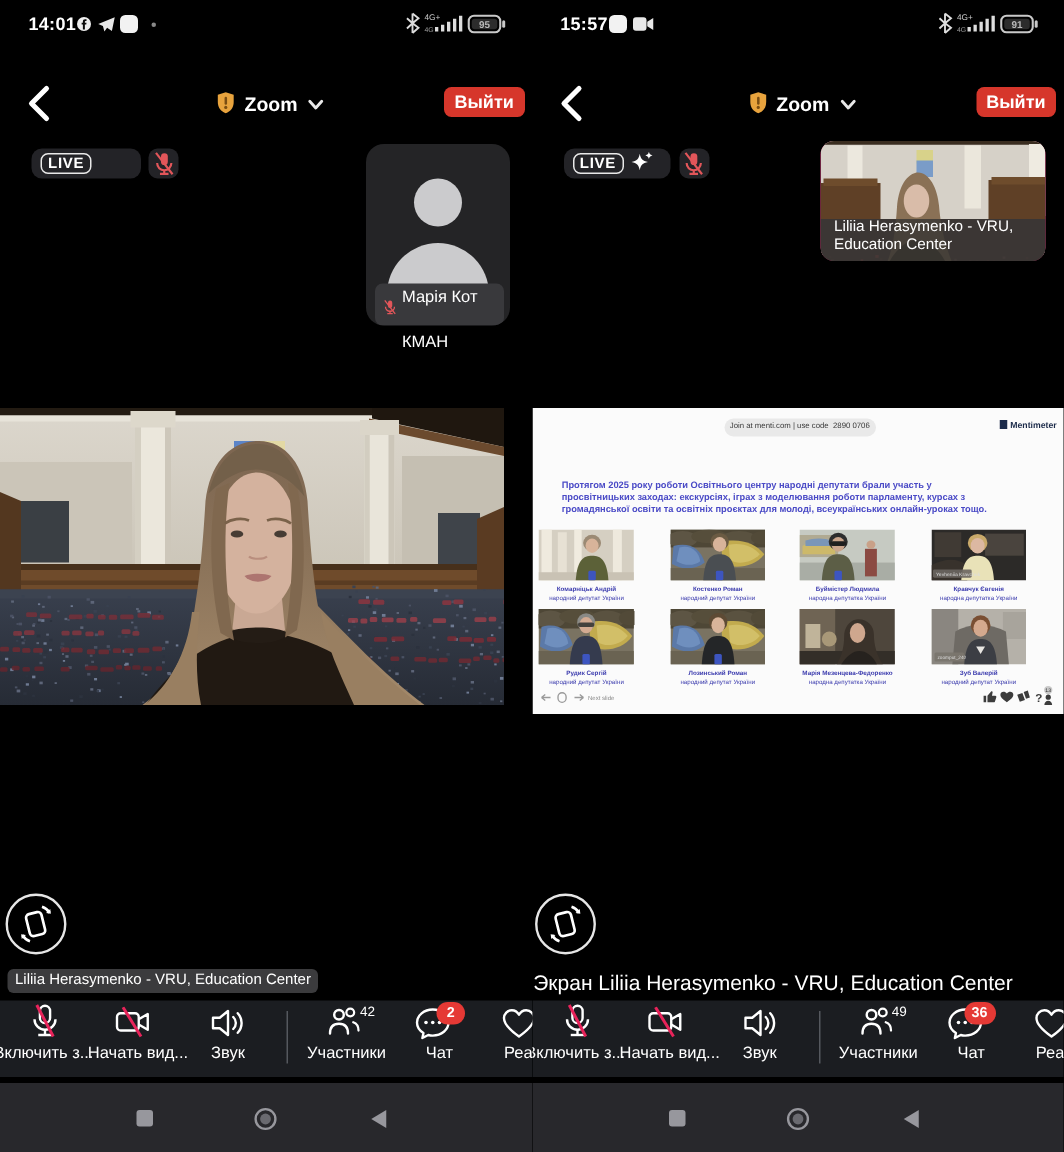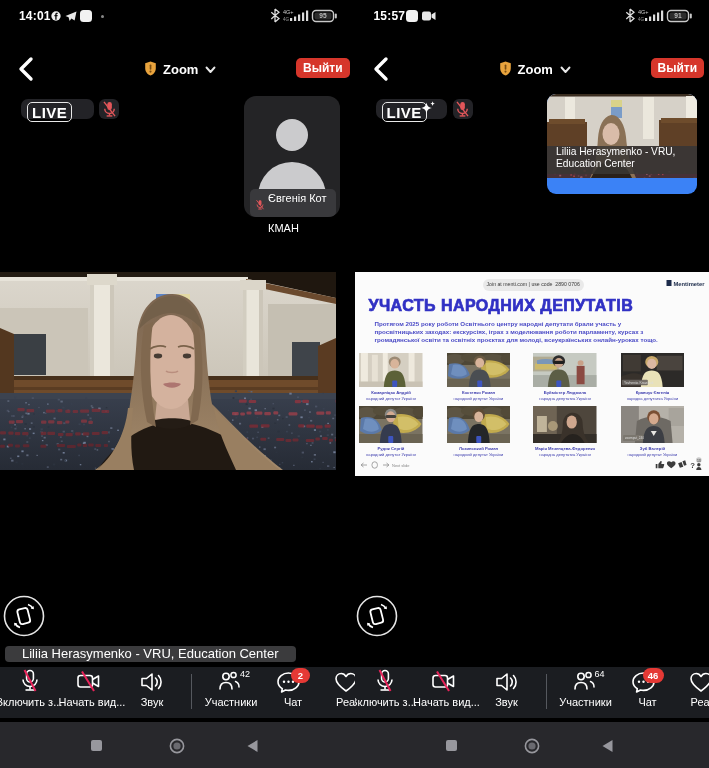--- a/index.html
+++ b/index.html
@@ -1,18 +1,18 @@
 <!DOCTYPE html>
 <html><head><meta charset="utf-8"><style>
 html,body{margin:0;padding:0}
 body{width:709px;height:768px;background:#000;font-family:"Liberation Sans",sans-serif;position:relative;overflow:hidden}
 .abs{position:absolute}
 .half{width:354.5px;height:768px;overflow:hidden}
 .time{left:19px;top:9px;font-size:12px;font-weight:bold;color:#fff;letter-spacing:0.2px}
-.livebox{border:1.5px solid #e9e9e9;border-radius:5px;color:#fff;font-size:15px;font-weight:bold;padding:0.5px 4px;letter-spacing:0.5px}
+.livebox{border:1.5px solid #e9e9e9;border-radius:5px;color:#fff;font-size:10px;font-weight:bold;padding:0.5px 4px;letter-spacing:0.5px}
 .tlbl{font-size:11px;color:#fff;text-align:center;white-space:nowrap}
 .badge{background:#e53935;color:#fff;border-radius:8px;height:15px;line-height:15px;text-align:center;font-size:9.5px;font-weight:bold;padding:0 2px}
 .nm{width:88px;text-align:center;font-size:4.1px;line-height:6.2px;color:#3c3cae}
 .nm b{font-size:4.2px}
 </style></head><body>
 <div class="abs half" style="left:0;top:0">
     <div class="abs time">14:01</div>
     <svg class="abs" style="left:51px;top:10.5px" width="10" height="10" viewBox="0 0 12 12">
 <circle cx="6" cy="6" r="5.6" fill="#eee"></circle>
 <path d="M7.8 6.3 H6.7 V10.4 H5.1 V6.3 H4.1 V4.9 H5.1 V4 C5.1 2.9 5.7 2.2 6.9 2.2 H8 V3.6 H7.2 C6.8 3.6 6.7 3.8 6.7 4.2 V4.9 H8 Z" fill="#0a0a0a"></path>
@@ -64,21 +64,21 @@
 <div class="abs" style="left:14px;top:66px;width:68px;height:40px;background:#cbcbcd;border-radius:34px 34px 0 0"></div>
 <div class="abs" style="left:6px;top:93px;width:86px;height:28px;background:#39393c;border-radius:5px"></div>
 </div>
     <svg class="abs" style="left:254px;top:199px" width="12" height="12" viewBox="0 0 20 20">
 <rect x="7.7" y="2.2" width="4.8" height="8.4" rx="2.4" fill="#e2565a"></rect>
 <path d="M5 9.2 a5 5 0 0 0 10 0" stroke="#e2565a" stroke-width="1.5" fill="none"></path>
 <line x1="10" y1="14.2" x2="10" y2="16.6" stroke="#e2565a" stroke-width="1.5"></line>
 <line x1="7" y1="16.8" x2="13" y2="16.8" stroke="#e2565a" stroke-width="1.5"></line>
 <line x1="4.2" y1="2" x2="15.8" y2="17" stroke="#e2565a" stroke-width="1.5"></line>
     </svg>
-    <div class="abs" style="left:268px;top:192px;font-size:11px;color:#fff">Євгенія Кот</div>
+    <div class="abs" style="left:268px;top:192px;font-size:11px;color:#fff">Марія Кот</div>
     <div class="abs" style="left:268px;top:222px;font-size:11px;color:#fff">КМАН</div>
     <svg class="abs" style="left:0px;top:272px" width="336" height="198" viewBox="0 0 336 198">
 <defs>
 <linearGradient id="wallg" x1="0" y1="0" x2="0" y2="1">
 <stop offset="0" stop-color="#dcd7cd"></stop>
           <stop offset="1" stop-color="#cbc5b8"></stop>
         </linearGradient>
 <linearGradient id="hairg" x1="0" y1="0" x2="0" y2="1">
 <stop offset="0" stop-color="#7c6550"></stop>
           <stop offset="0.5" stop-color="#8d755b"></stop>
@@ -419,21 +419,21 @@
 <path d="M163 112 C168 110 176 110 181 112 C177 117 167 117 163 112 Z" fill="#ad7570"></path>
 </svg>
     <svg class="abs" style="left:2.5px;top:595px" width="42" height="42" viewBox="0 0 42 42">
 <circle cx="21" cy="21" r="19.5" stroke="#e6e6e6" stroke-width="1.6" fill="none"></circle>
 <rect x="15.5" y="13.5" width="10.5" height="15" rx="2.5" stroke="#fff" stroke-width="1.8" fill="none" transform="rotate(-14 21 21)"></rect>
 <path d="M25 9.5 a9 9 0 0 1 5 4" stroke="#fff" stroke-width="1.8" fill="none"></path>
 <path d="M30.5 11 l0.4 3.2 -3.2 -0.6 Z" fill="#fff"></path>
 <path d="M17 32.5 a9 9 0 0 1 -5 -4" stroke="#fff" stroke-width="1.8" fill="none"></path>
 <path d="M11.5 31 l-0.4 -3.2 3.2 0.6 Z" fill="#fff"></path>
     </svg>
-    <div class="abs" style="left:5px;top:646px;height:16px;background:#3b3b3d;border-radius:4px;font-size:13px;color:#fff;line-height:16px;padding:0 17px;white-space:nowrap">Liliia Herasymenko - VRU, Education Center</div>
+    <div class="abs" style="left:5px;top:646px;height:16px;background:#3b3b3d;border-radius:4px;font-size:10px;color:#fff;line-height:16px;padding:0 5px;white-space:nowrap">Liliia Herasymenko - VRU, Education Center</div>
     <div class="abs" style="left:0;top:667px;width:355px;height:51px;background:#1b1d21"></div>
     <svg class="abs" style="left:17px;top:669px" width="26" height="25" viewBox="0 0 26 25">
 <rect x="9.6" y="1.5" width="6.8" height="11.5" rx="3.4" stroke="#fff" stroke-width="1.6" fill="none"></rect>
 <path d="M6 10.5 a7 7 0 0 0 14 0" stroke="#fff" stroke-width="1.6" fill="none"></path>
 <line x1="13" y1="17.5" x2="13" y2="20.5" stroke="#fff" stroke-width="1.6"></line>
 <line x1="8.5" y1="21" x2="17.5" y2="21" stroke="#fff" stroke-width="1.6"></line>
       <line x1="7.5" y1="1" x2="18.5" y2="22" stroke="#e8235a" stroke-width="2"></line>
     </svg>
     <svg class="abs" style="left:75px;top:671px" width="30" height="22" viewBox="0 0 30 22">
 <rect x="3" y="4.5" width="14.5" height="11.5" rx="2.5" stroke="#fff" stroke-width="1.6" fill="none"></rect>
@@ -520,21 +520,21 @@
 <path d="M13.6 1.2 C14 2.8 14.4 3.2 16 3.6 C14.4 4 14 4.4 13.6 6 C13.2 4.4 12.8 4 11.2 3.6 C12.8 3.2 13.2 2.8 13.6 1.2 Z" fill="#fff"></path>
     </svg>
     <div class="abs" style="left:98px;top:99px;width:20px;height:20px;background:#232327;border-radius:6px"></div>
     <svg class="abs" style="left:98.5px;top:99.5px" width="19" height="19" viewBox="0 0 20 20">
 <rect x="7.7" y="2.2" width="4.8" height="8.4" rx="2.4" fill="#e2565a"></rect>
 <path d="M5 9.2 a5 5 0 0 0 10 0" stroke="#e2565a" stroke-width="1.5" fill="none"></path>
 <line x1="10" y1="14.2" x2="10" y2="16.6" stroke="#e2565a" stroke-width="1.5"></line>
 <line x1="7" y1="16.8" x2="13" y2="16.8" stroke="#e2565a" stroke-width="1.5"></line>
 <line x1="4.2" y1="2" x2="15.8" y2="17" stroke="#e2565a" stroke-width="1.5"></line>
     </svg>
-    <div class="abs" style="left:192.5px;top:93.5px;width:150px;height:100px;background:#3b82f6;border-radius:9px;overflow:hidden">
+    <div class="abs" style="left:192.5px;top:93.5px;width:150px;height:80px;background:#be185d;border-radius:9px;overflow:hidden">
       <svg class="abs" style="left:0;top:0" width="150" height="84" viewBox="0 0 150 84">
 <rect width="150" height="76" fill="#d6d1c8"></rect>
 <rect x="0" y="0" width="150" height="2.5" fill="#3a2d20"></rect>
 <rect x="18" y="3" width="10" height="42" fill="#ece8de"></rect>
 <rect x="96" y="3" width="11" height="42" fill="#ebe7dc"></rect>
 <rect x="139" y="2" width="11" height="48" fill="#efebe1"></rect>
 <rect x="64" y="6" width="11" height="9" fill="#d8d28a"></rect>
 <rect x="64" y="13" width="11" height="11" fill="#7a9cc8"></rect>
 <path d="M0 28 H40 V52 H0 Z" fill="#5f4026"></path>
 <path d="M2 25 H38 V30 H2 Z" fill="#6e4c2c"></path>
@@ -577,21 +577,20 @@
 </svg>
       <div class="abs" style="left:0;top:52px;width:150px;height:28px;background:rgba(58,55,52,0.85)"></div>
       <div class="abs" style="left:9px;top:52.5px;font-size:10.2px;line-height:12px;color:#fff;white-space:nowrap">Liliia Herasymenko - VRU,<br>Education Center</div>
     </div>
     <div class="abs" style="left:0;top:272px;width:355px;height:204px;background:#fbfbfb">
       <div class="abs" style="left:128px;top:7px;height:11.5px;background:#e9e9e9;border-radius:6px;font-size:5.2px;color:#3a3a3a;line-height:11.5px;padding:0 4px;white-space:nowrap">Join at menti.com | use code&nbsp;&nbsp;2890 0706</div>
       <svg class="abs" style="left:311px;top:7px" width="42" height="8" viewBox="0 0 42 8">
 <rect x="0.5" y="1" width="5" height="6" fill="#1c2b4a"></rect>
 <text x="7.5" y="6.5" font-size="5.8" fill="#1c2b4a" font-family="Liberation Sans" font-weight="bold">Mentimeter</text>
       </svg>
-      <div class="abs" style="left:14px;top:24.5px;font-size:16px;font-weight:bold;color:#3131c4;letter-spacing:0.45px;-webkit-text-stroke:0.7px #3131c4;white-space:nowrap">УЧАСТЬ НАРОДНИХ ДЕПУТАТІВ</div>
       <div class="abs" style="left:20px;top:47.5px;font-size:6.2px;line-height:8.3px;color:#4a4ac6;font-weight:bold;white-space:nowrap">Протягом 2025 року роботи Освітнього центру народні депутати брали участь у<br>просвітницьких заходах: екскурсіях, іграх з моделювання роботи парламенту, курсах з<br>громадянської освіти та освітніх проєктах для молоді, всеукраїнських онлайн-уроках тощо.</div>
       <svg class="abs" style="left:4.5px;top:81px" width="63.5" height="34" viewBox="0 0 64 37" preserveAspectRatio="none">
         <rect width="64" height="37" fill="#d5cfc2"></rect>
 <rect x="2" y="0" width="7" height="37" fill="#efeade"></rect>
         <rect x="13" y="2" width="6" height="35" fill="#e7e1d4"></rect>
 <rect x="24" y="0" width="5" height="37" fill="#f0ebdf"></rect>
         <rect x="50" y="0" width="6" height="37" fill="#eee9dd"></rect>
 <rect x="0" y="31" width="64" height="6" fill="#c9c2b4"></rect>
 <circle cx="36" cy="9.8" r="6.0" fill="#9b8a74"></circle>
 <ellipse cx="36" cy="11.8" rx="4.4" ry="5.192" fill="#d8b49a"></ellipse>
@@ -723,20 +722,21 @@
       </svg>
     </div>
     <svg class="abs" style="left:1px;top:595px" width="42" height="42" viewBox="0 0 42 42">
 <circle cx="21" cy="21" r="19.5" stroke="#e6e6e6" stroke-width="1.6" fill="none"></circle>
 <rect x="15.5" y="13.5" width="10.5" height="15" rx="2.5" stroke="#fff" stroke-width="1.8" fill="none" transform="rotate(-14 21 21)"></rect>
 <path d="M25 9.5 a9 9 0 0 1 5 4" stroke="#fff" stroke-width="1.8" fill="none"></path>
 <path d="M30.5 11 l0.4 3.2 -3.2 -0.6 Z" fill="#fff"></path>
 <path d="M17 32.5 a9 9 0 0 1 -5 -4" stroke="#fff" stroke-width="1.8" fill="none"></path>
 <path d="M11.5 31 l-0.4 -3.2 3.2 0.6 Z" fill="#fff"></path>
     </svg>
+    <div class="abs" style="left:1px;top:647px;font-size:14px;color:#fff;white-space:nowrap">Экран Liliia Herasymenko - VRU, Education Center</div>
     <div class="abs" style="left:0;top:667px;width:355px;height:51px;background:#1b1d21"></div>
     <svg class="abs" style="left:17px;top:669px" width="26" height="25" viewBox="0 0 26 25">
 <rect x="9.6" y="1.5" width="6.8" height="11.5" rx="3.4" stroke="#fff" stroke-width="1.6" fill="none"></rect>
 <path d="M6 10.5 a7 7 0 0 0 14 0" stroke="#fff" stroke-width="1.6" fill="none"></path>
 <line x1="13" y1="17.5" x2="13" y2="20.5" stroke="#fff" stroke-width="1.6"></line>
 <line x1="8.5" y1="21" x2="17.5" y2="21" stroke="#fff" stroke-width="1.6"></line>
       <line x1="7.5" y1="1" x2="18.5" y2="22" stroke="#e8235a" stroke-width="2"></line>
     </svg>
     <svg class="abs" style="left:75px;top:671px" width="30" height="22" viewBox="0 0 30 22">
 <rect x="3" y="4.5" width="14.5" height="11.5" rx="2.5" stroke="#fff" stroke-width="1.6" fill="none"></rect>
@@ -748,28 +748,28 @@
 <path d="M16.5 7 a5.5 5.5 0 0 1 0 8" stroke="#fff" stroke-width="1.6" fill="none" stroke-linecap="round"></path>
 <path d="M19.5 4.5 a9.5 9.5 0 0 1 0 13" stroke="#fff" stroke-width="1.6" fill="none" stroke-linecap="round"></path>
     </svg>
     <div class="abs" style="left:191px;top:674px;width:1px;height:35px;background:#55585e"></div>
     <svg class="abs" style="left:217px;top:670px" width="24" height="22" viewBox="0 0 24 22">
 <circle cx="9" cy="6.5" r="3.2" stroke="#fff" stroke-width="1.6" fill="none"></circle>
 <path d="M3 19 C3 14.5 5.5 12.5 9 12.5 C12.5 12.5 15 14.5 15 19" stroke="#fff" stroke-width="1.6" fill="none" stroke-linecap="round"></path>
 <circle cx="16.5" cy="5" r="2.6" stroke="#fff" stroke-width="1.5" fill="none"></circle>
 <path d="M18.5 11.5 C20.8 12.3 22 14.3 22 17" stroke="#fff" stroke-width="1.5" fill="none" stroke-linecap="round"></path>
     </svg>
-    <div class="abs" style="left:240px;top:669px;font-size:9px;color:#fff">64</div>
+    <div class="abs" style="left:240px;top:669px;font-size:9px;color:#fff">49</div>
     <svg class="abs" style="left:276px;top:671px" width="25" height="23" viewBox="0 0 25 23">
 <path d="M12.5 2 C6.7 2 2 5.9 2 10.7 C2 13.6 3.7 16.1 6.3 17.7 L5.6 21 L9.5 19 C10.5 19.3 11.5 19.4 12.5 19.4 C18.3 19.4 23 15.5 23 10.7 C23 5.9 18.3 2 12.5 2 Z" stroke="#fff" stroke-width="1.6" fill="none" stroke-linejoin="round"></path>
 <circle cx="8" cy="10.7" r="1.2" fill="#fff"></circle>
       <circle cx="12.5" cy="10.7" r="1.2" fill="#fff"></circle>
       <circle cx="17" cy="10.7" r="1.2" fill="#fff"></circle>
     </svg>
-    <div class="abs badge" style="left:288px;top:668px;min-width:17px">46</div>
+    <div class="abs badge" style="left:288px;top:668px;min-width:17px">36</div>
     <svg class="abs" style="left:334px;top:671px" width="24" height="22" viewBox="0 0 24 22">
 <path d="M12 20 C5 15 2 11.5 2 7.8 C2 4.8 4.3 2.5 7.2 2.5 C9.2 2.5 11 3.7 12 5.5 C13 3.7 14.8 2.5 16.8 2.5 C19.7 2.5 22 4.8 22 7.8 C22 11.5 19 15 12 20 Z" stroke="#fff" stroke-width="1.6" fill="none" stroke-linejoin="round"></path>
     </svg>
     <div class="abs tlbl" style="left:-16px;top:696px;width:90px">Включить з...</div>
     <div class="abs tlbl" style="left:47px;top:696px;width:90px">Начать вид...</div>
     <div class="abs tlbl" style="left:107px;top:696px;width:90px">Звук</div>
     <div class="abs tlbl" style="left:186px;top:696px;width:90px">Участники</div>
     <div class="abs tlbl" style="left:248px;top:696px;width:90px">Чат</div>
     <div class="abs tlbl" style="left:303px;top:696px;width:90px">Реак</div>
     <div class="abs" style="left:0;top:722px;width:355px;height:46px;background:#28282c"></div>

